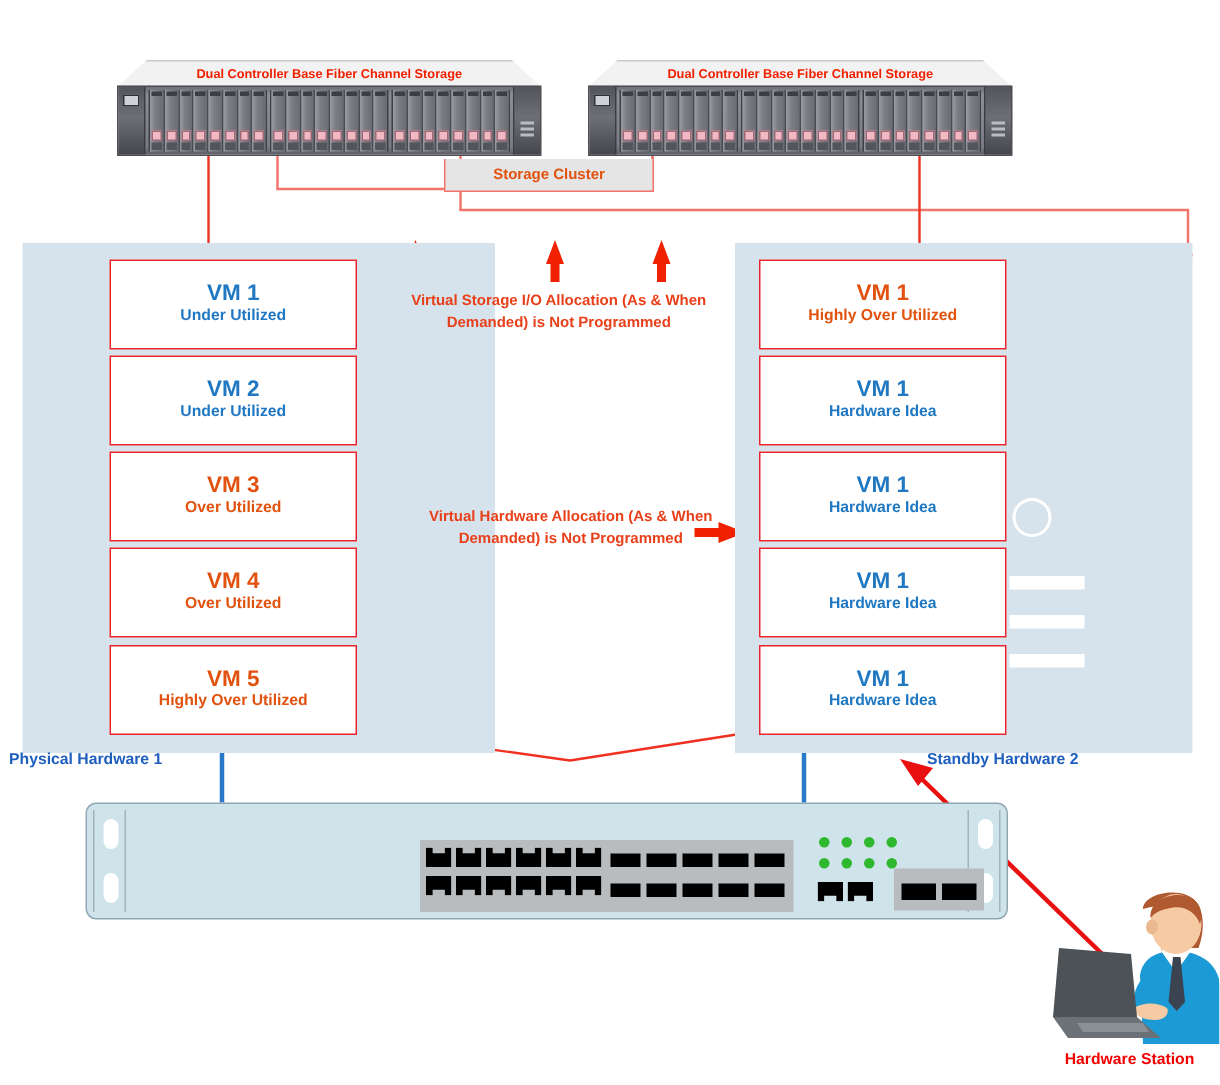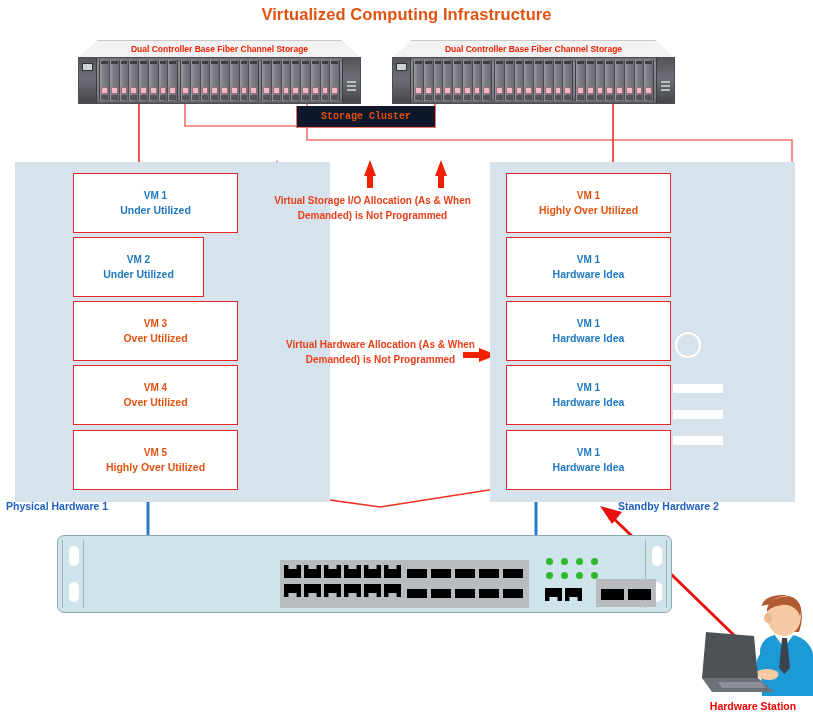--- a/index.html
+++ b/index.html
@@ -119,23 +119,22 @@
   .storage .drive .foot {
     position: absolute; left: 1px; right: 1px; bottom: 1px;
     height: 5px;
     background: #54555b;
   }
 
   
   #storage-cluster-box {
     border: 1px solid #f2736a;
     border-top: none;
-    background: #0f172a;
-    box-sizing: border-box;
-    font-family: Liberation Mono, monospace;
+    background: #e5e5e5;
+    box-sizing: border-box;
   }
   #storage-cluster-box span {
     display: block;
     text-align: center;
     font-size: 10px;
     font-weight: bold;
     color: #e2520f;
     line-height: 22px;
   }
 
@@ -160,21 +159,21 @@
   .vm {
     border: 1.6px solid #e8252a;
     background: #ffffff;
     box-sizing: border-box;
     display: flex;
     flex-direction: column;
     align-items: center;
     justify-content: center;
     text-align: center;
   }
-  .vm .l1 { font-size: 10px; font-weight: bold; line-height: 15px; }
+  .vm .l1 { font-size: 15px; font-weight: bold; line-height: 15px; }
   .vm .l2 { font-size: 10.5px; font-weight: bold; line-height: 15px; }
   .vm.blue .l1, .vm.blue .l2 { color: #1f78c1; }
   .vm.orange .l1, .vm.orange .l2 { color: #e2520f; }
 
   
   .annot {
     text-align: center;
     font-size: 10px;
     font-weight: bold;
     color: #e8401a;
@@ -245,21 +244,20 @@
   .led-g { width: 7px; height: 7px; border-radius: 50%; background: #2eb82e; }
 
   
   #person { width: 120px; height: 110px; }
 </style>
 </head>
 <body>
 
 <div id="stage">
 
-  <div class="abs" id="title">Virtualized Computing Infrastructure</div>
 
   <svg class="abs" style="left:0;top:0;" width="813" height="723">
 
     <line x1="139" y1="104" x2="139" y2="170" stroke="#f03020" stroke-width="1.6"></line>
 
     <polyline points="185,104 185,126 305,126" fill="none" stroke="#f2736a" stroke-width="1.6"></polyline>
 
     <polyline points="307,104 307,140 792,140 792,174" fill="none" stroke="#f2736a" stroke-width="1.6"></polyline>
 
     <polyline points="435,104 435,126 435,126" fill="none" stroke="#f2736a" stroke-width="1.6"></polyline>
@@ -554,21 +552,21 @@
     <div class="circle" style="left:185px; top:170px;"></div>
     <div class="slot" style="left:183px; top:222px; width:50px;"></div>
     <div class="slot" style="left:183px; top:248px; width:50px;"></div>
     <div class="slot" style="left:183px; top:274px; width:50px;"></div>
   </div>
 
   <div class="abs vm blue" style="left:73px;  top:173px; width:165px; height:60px;">
     <div class="l1">VM 1</div>
     <div class="l2">Under Utilized</div>
   </div>
-  <div class="abs vm blue" style="left:73px;  top:237px; width:131px; height:60px;">
+  <div class="abs vm blue" style="left:73px;  top:237px; width:165px; height:60px;">
     <div class="l1">VM 2</div>
     <div class="l2">Under Utilized</div>
   </div>
   <div class="abs vm orange" style="left:73px;  top:301px; width:165px; height:60px;">
     <div class="l1">VM 3</div>
     <div class="l2">Over Utilized</div>
   </div>
   <div class="abs vm orange" style="left:73px;  top:365px; width:165px; height:60px;">
     <div class="l1">VM 4</div>
     <div class="l2">Over Utilized</div>

